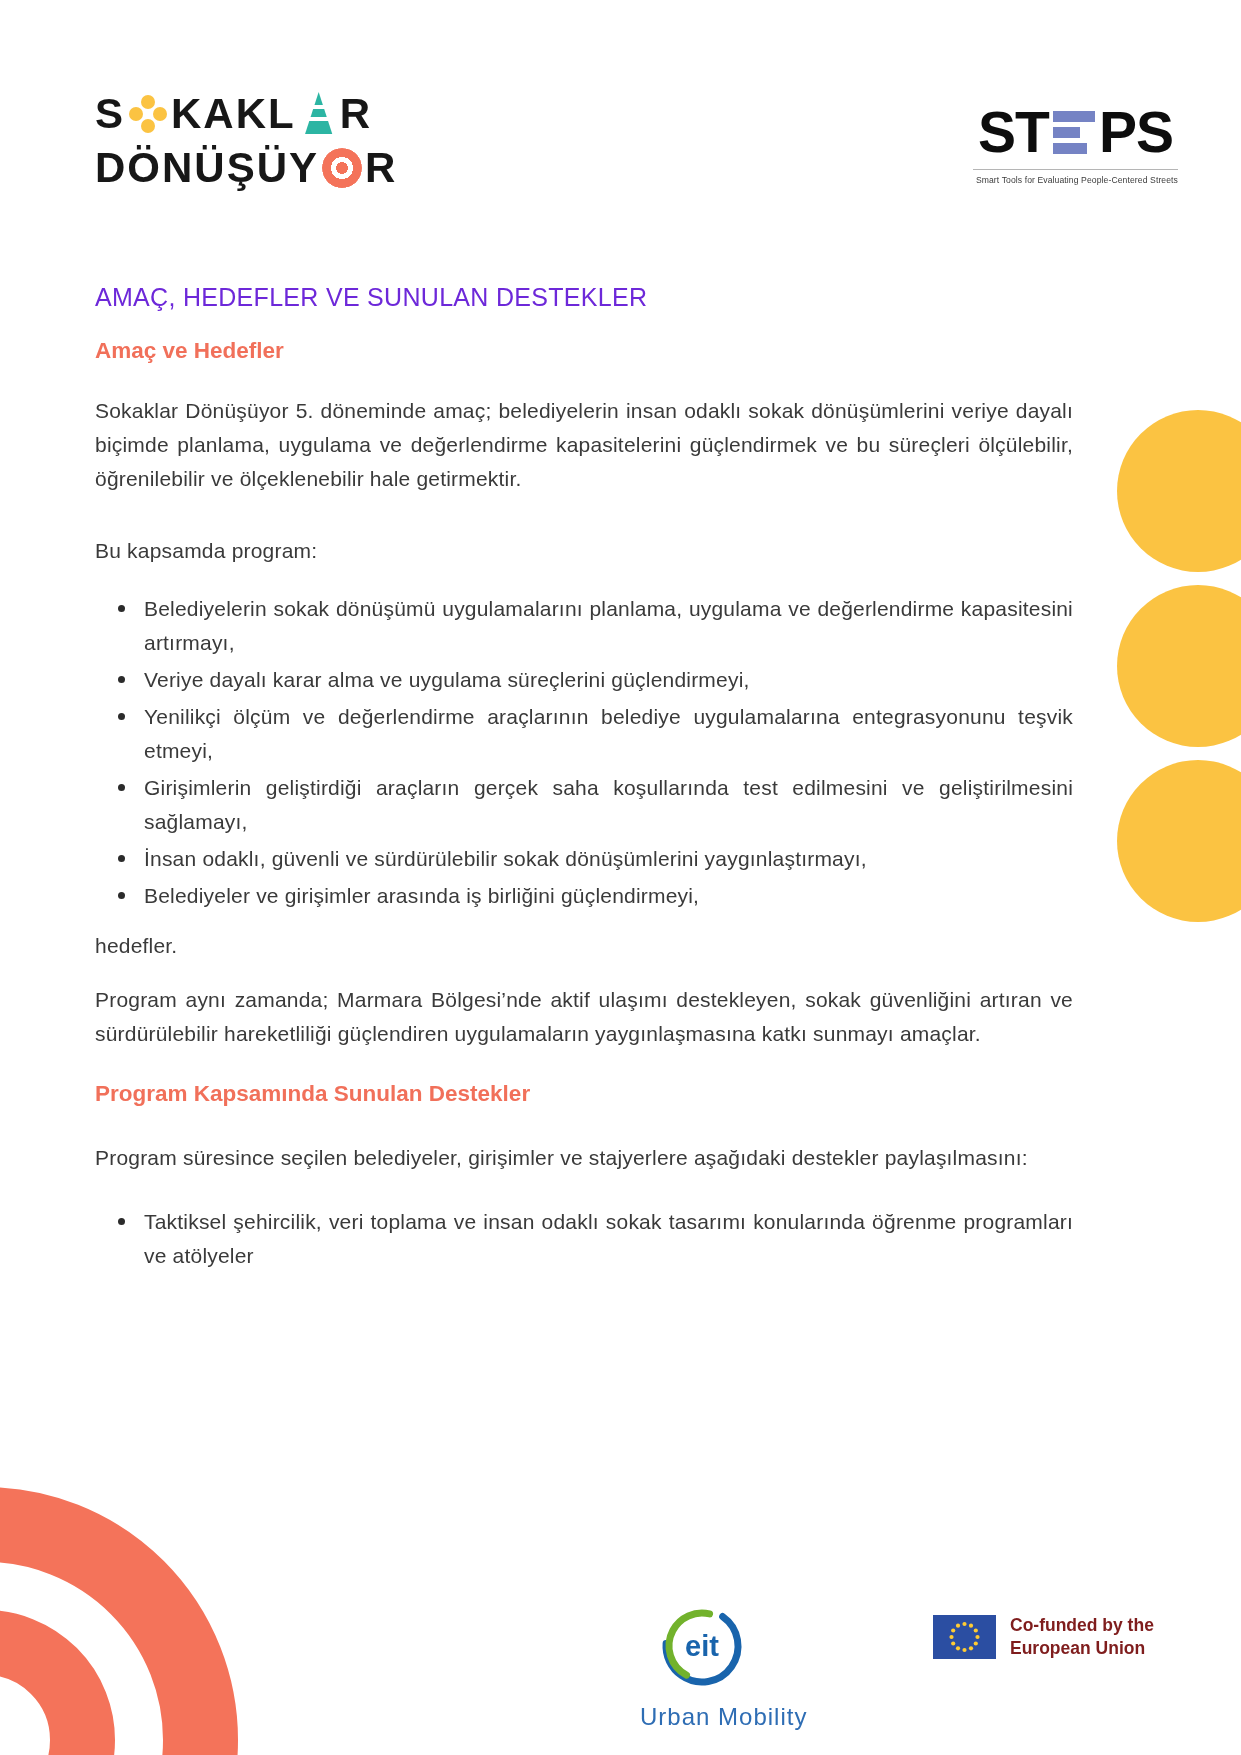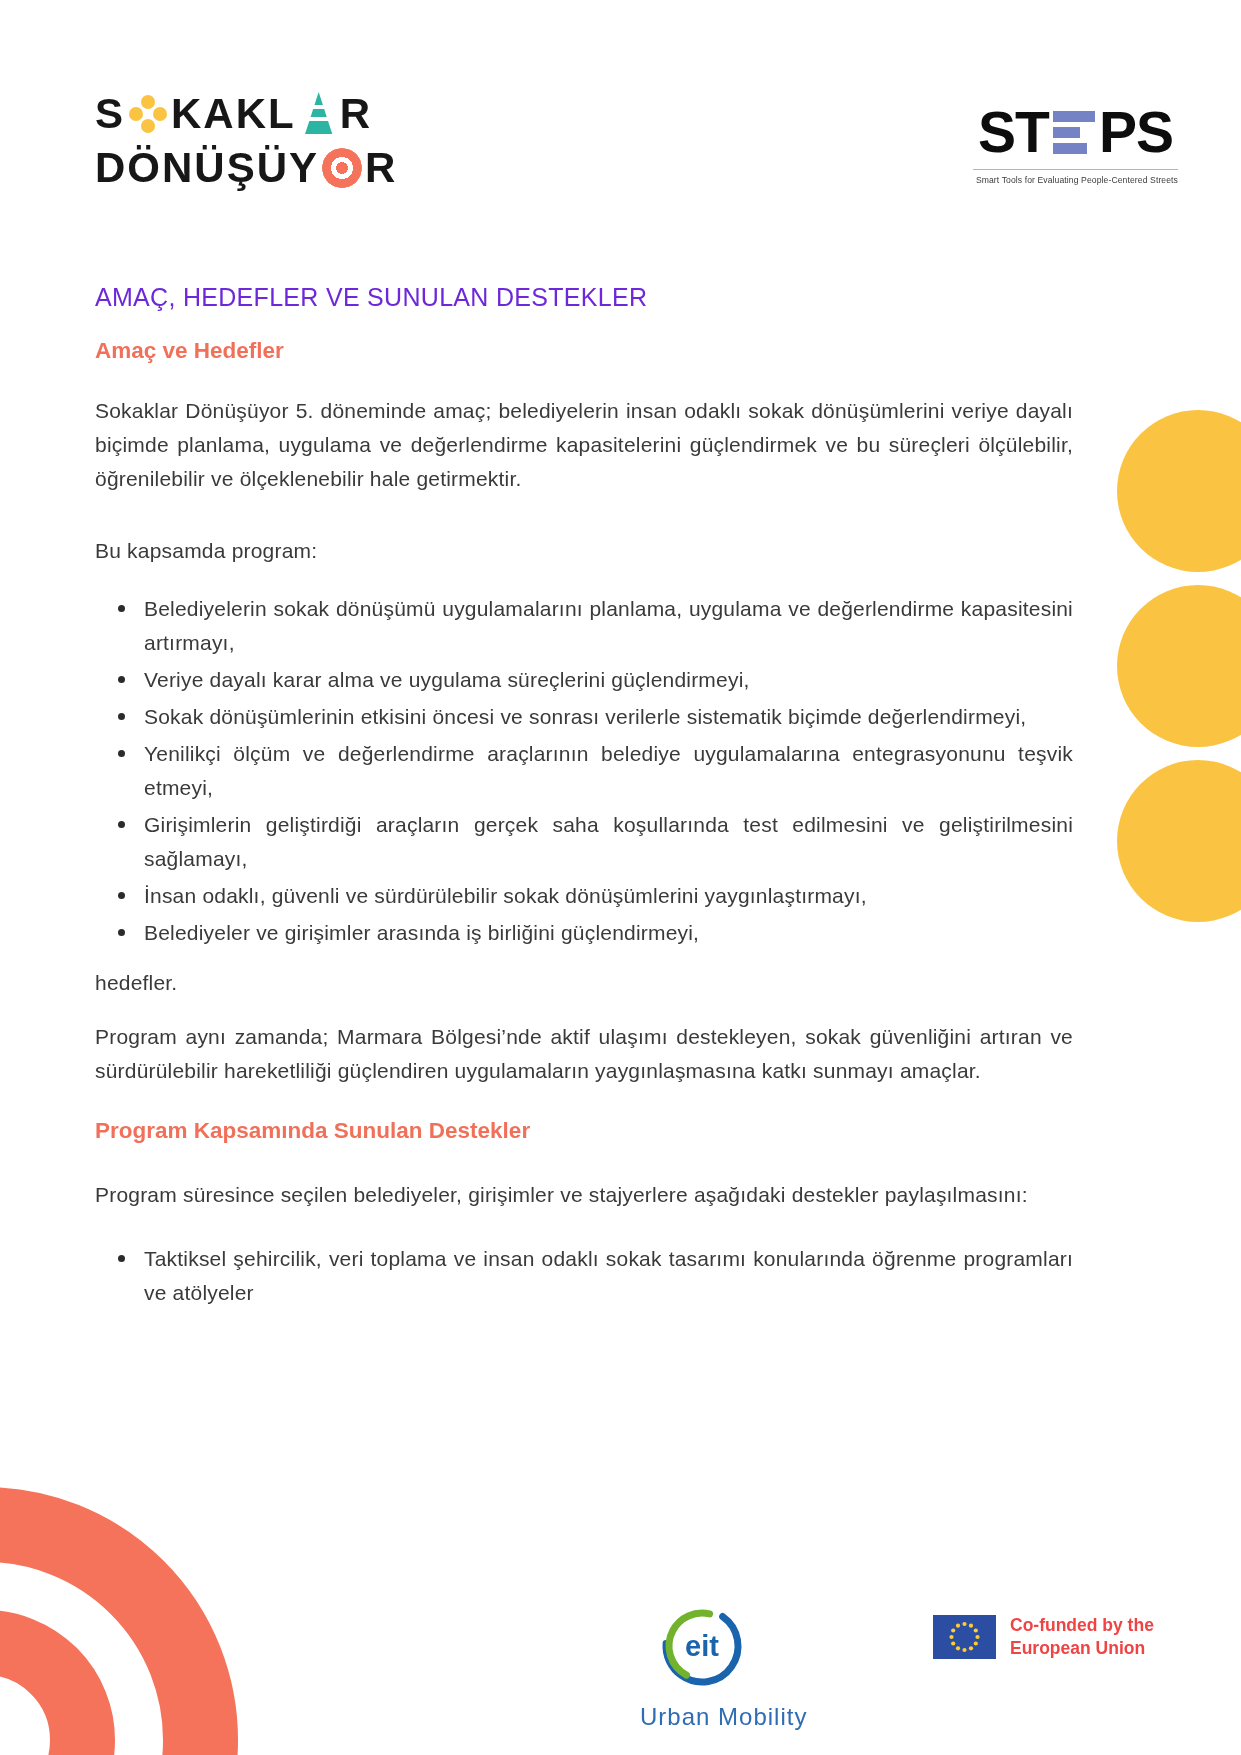--- a/index.html
+++ b/index.html
@@ -59,21 +59,21 @@
   
   .ycircle { position:absolute; left:1117px; width:162px; height:162px; border-radius:50%; background:#FBC342; }
   .yc1 { top:410px; } .yc2 { top:585px; } .yc3 { top:760px; }
   .signal { position:absolute; left:0; bottom:0; width:280px; height:300px; }
 
   
   .eit { position:absolute; left:596px; top:1601px; display:flex; align-items:center; gap:12px;flex-direction:column; }
   .eit-word { font-size:24px; color:#2E6DB4; letter-spacing:1px;margin-left:44px; }
   .eu { position:absolute; left:933px; top:1614px; display:flex; align-items:center; gap:14px; }
   .eu-flag { width:63px; height:44px; background:#2B4EA2; display:block; }
-  .eu-text { font-size:17.5px; font-weight:700; color:#ef4444; line-height:1.3; }
+  .eu-text { font-size:17.5px; font-weight:700; color:#7f1d1d; line-height:1.3; }
 </style>
 </head>
 <body>
 
 <div class="ycircle yc1"></div>
 <div class="ycircle yc2"></div>
 <div class="ycircle yc3"></div>
 
 <svg class="signal" viewBox="0 0 280 300" xmlns="http://www.w3.org/2000/svg">
   <circle cx="-15" cy="285" r="97.5" fill="none" stroke="#F4735A" stroke-width="65"></circle>
@@ -119,21 +119,20 @@
 
   <h2 class="sec-h first">Amaç ve Hedefler</h2>
 
   <p class="para p1">Sokaklar Dönüşüyor 5. döneminde amaç; belediyelerin insan odaklı sokak dönüşümlerini veriye dayalı biçimde planlama, uygulama ve değerlendirme kapasitelerini güçlendirmek ve bu süreçleri ölçülebilir, öğrenilebilir ve ölçeklenebilir hale getirmektir.</p>
 
   <p class="para intro">Bu kapsamda program:</p>
 
   <ul class="blist">
       <li>Belediyelerin sokak dönüşümü uygulamalarını planlama, uygulama ve değerlendirme kapasitesini artırmayı,</li>
       <li>Veriye dayalı karar alma ve uygulama süreçlerini güçlendirmeyi,</li>
-      <li>Sokak dönüşümlerinin etkisini öncesi ve sonrası verilerle sistematik biçimde değerlendirmeyi,</li>
       <li>Yenilikçi ölçüm ve değerlendirme araçlarının belediye uygulamalarına entegrasyonunu teşvik etmeyi,</li>
       <li>Girişimlerin geliştirdiği araçların gerçek saha koşullarında test edilmesini ve geliştirilmesini sağlamayı,</li>
       <li>İnsan odaklı, güvenli ve sürdürülebilir sokak dönüşümlerini yaygınlaştırmayı,</li>
       <li>Belediyeler ve girişimler arasında iş birliğini güçlendirmeyi,</li>
     </ul>
 
   <p class="para outro">hedefler.</p>
 
   <p class="para p2">Program aynı zamanda; Marmara Bölgesi’nde aktif ulaşımı destekleyen, sokak güvenliğini artıran ve sürdürülebilir hareketliliği güçlendiren uygulamaların yaygınlaşmasına katkı sunmayı amaçlar.</p>
 

